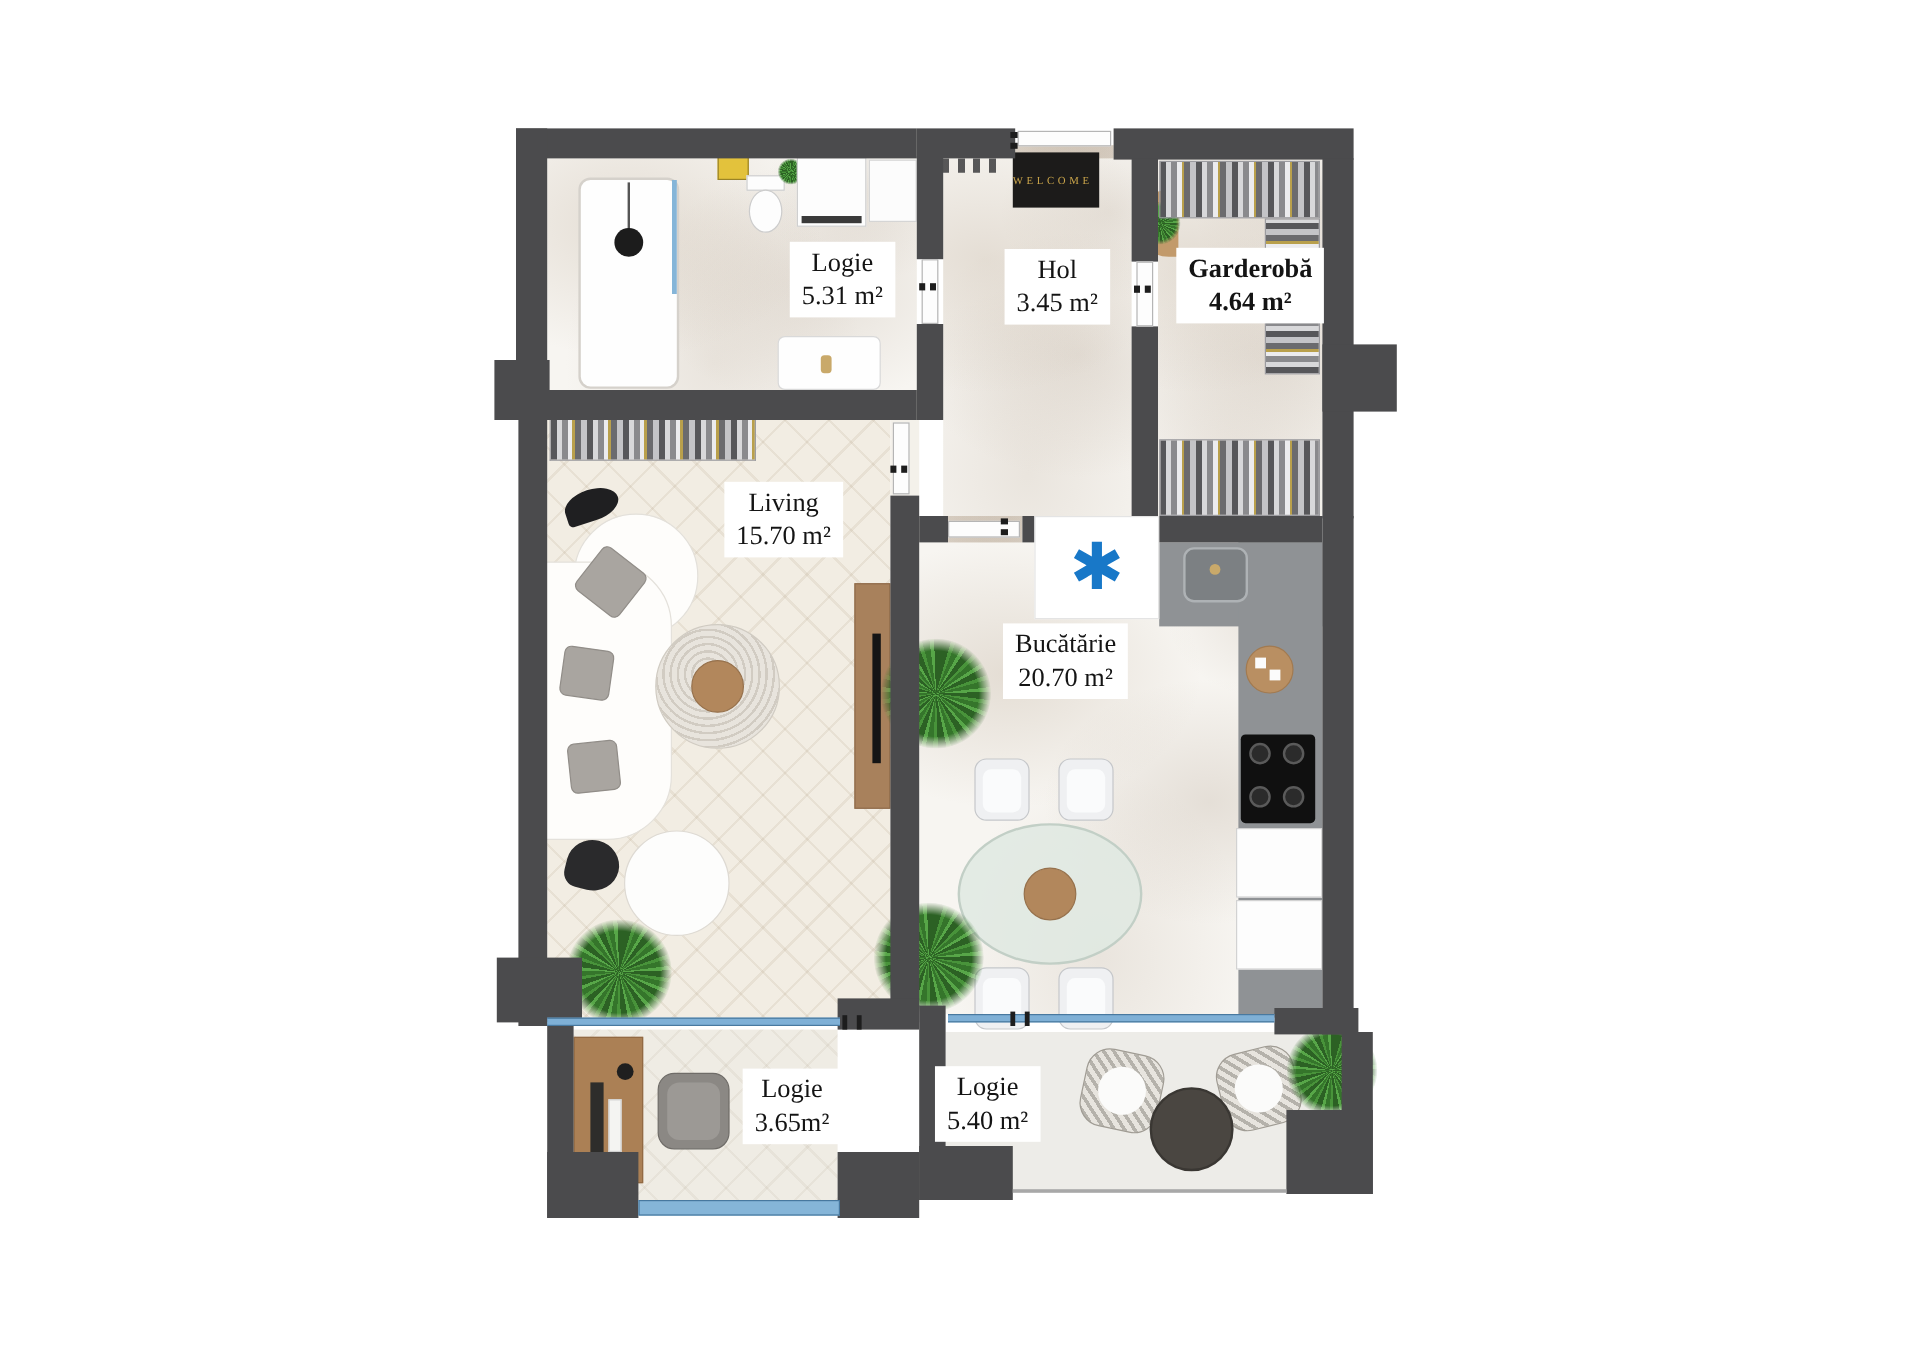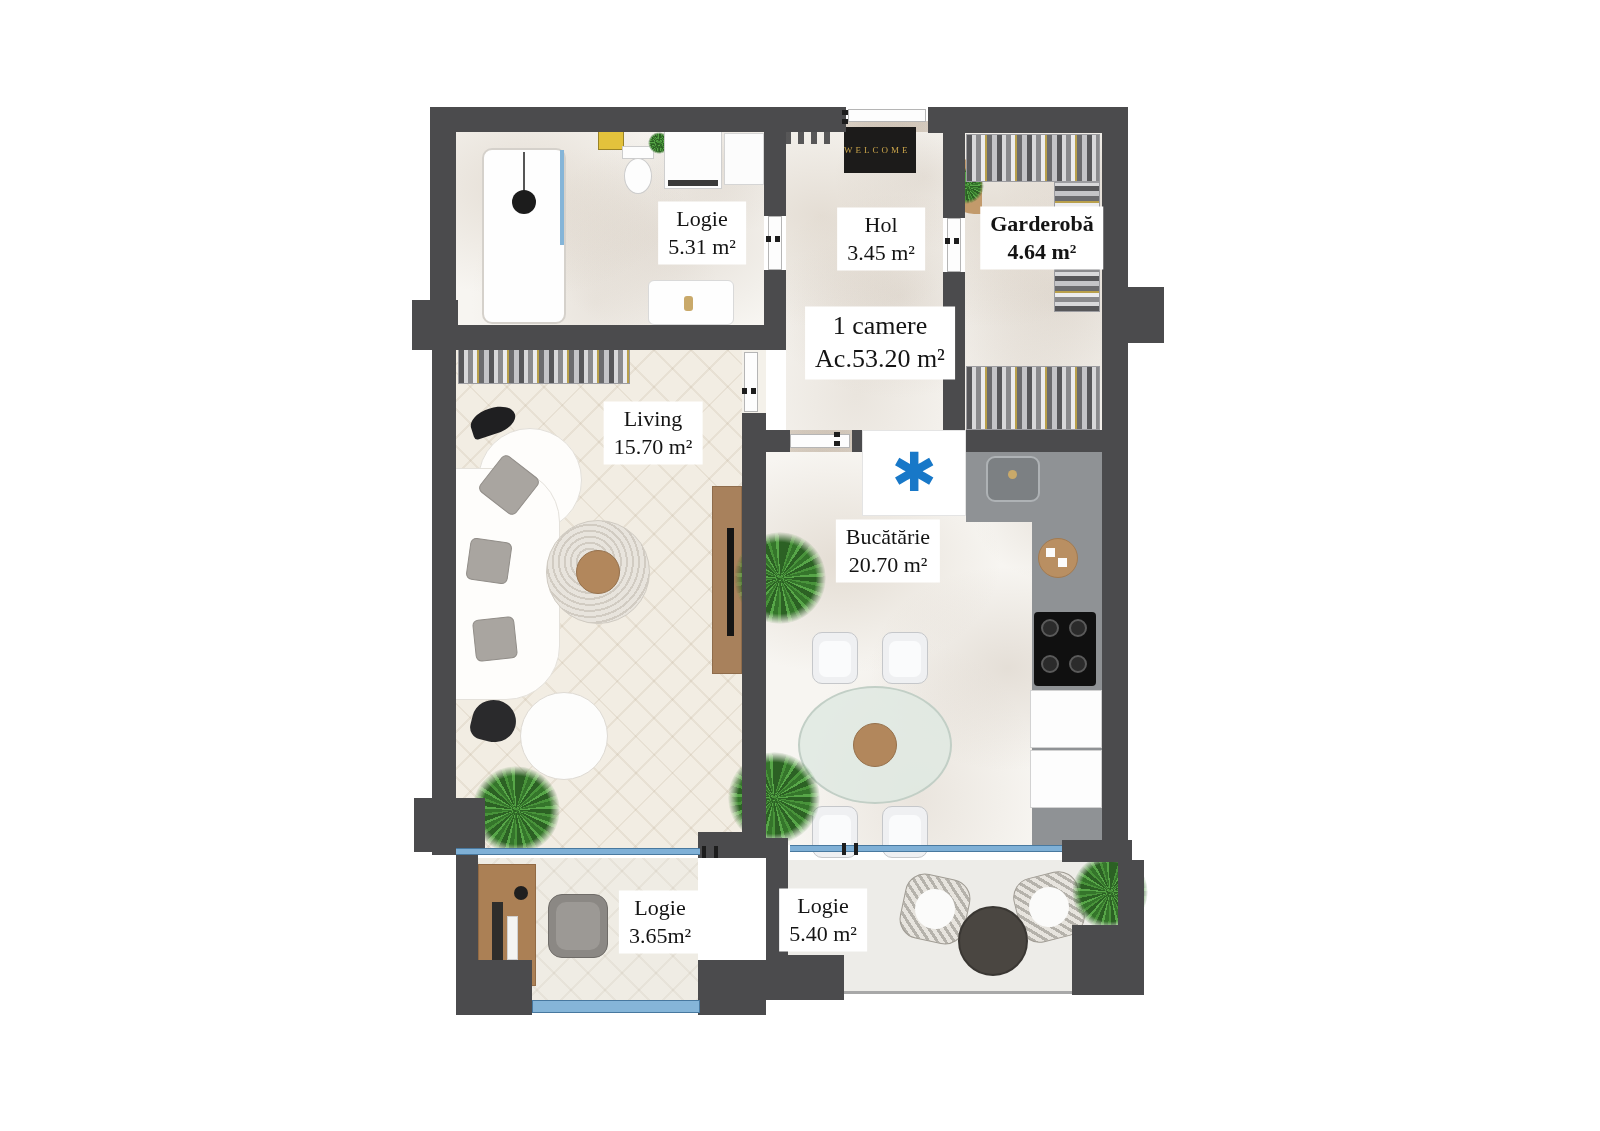--- a/index.html
+++ b/index.html
@@ -216,24 +216,20 @@
     <span>5.31 m²</span>
   </div>
   <div class="rlabel" style="left:881px;top:239px;">
     <span>Hol</span>
     <span>3.45 m²</span>
   </div>
   <div class="rlabel" style="left:1042px;top:238px;font-weight:bold;">
     <span>Garderobă</span>
     <span>4.64 m²</span>
   </div>
-  <div class="rlabel biglabel" style="left:880px;top:343px;">
-    <span>1 camere</span>
-    <span>Ac.53.20 m²</span>
-  </div>
   <div class="rlabel" style="left:653px;top:433px;">
     <span>Living</span>
     <span>15.70 m²</span>
   </div>
   <div class="rlabel" style="left:888px;top:551px;">
     <span>Bucătărie</span>
     <span>20.70 m²</span>
   </div>
   <div class="rlabel" style="left:660px;top:922px;">
     <span>Logie</span>

